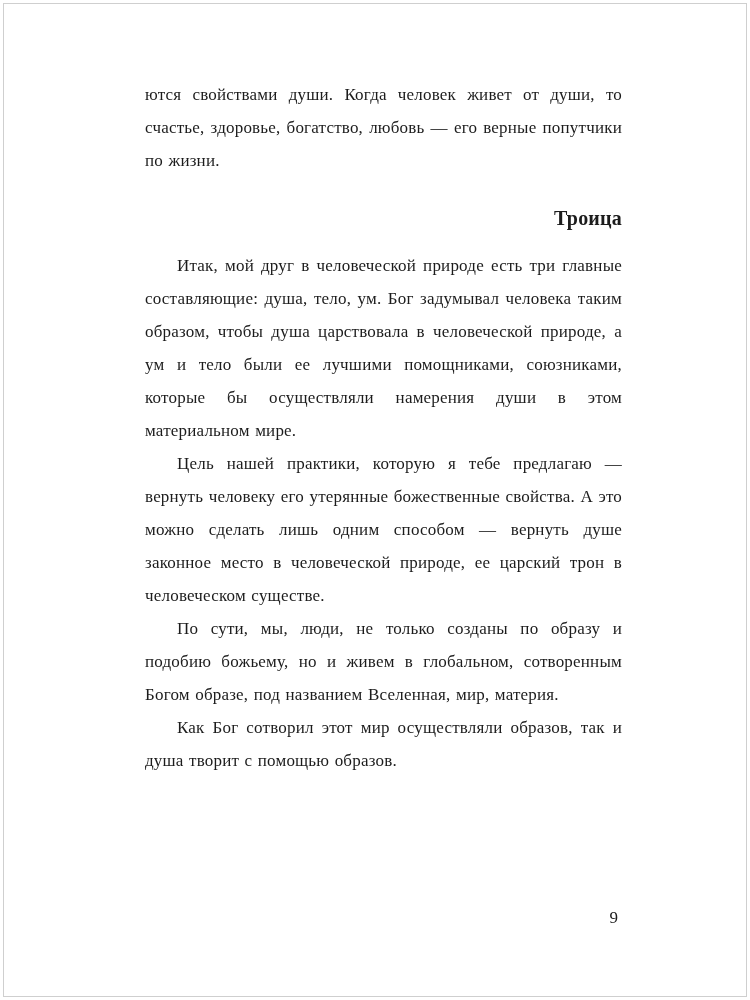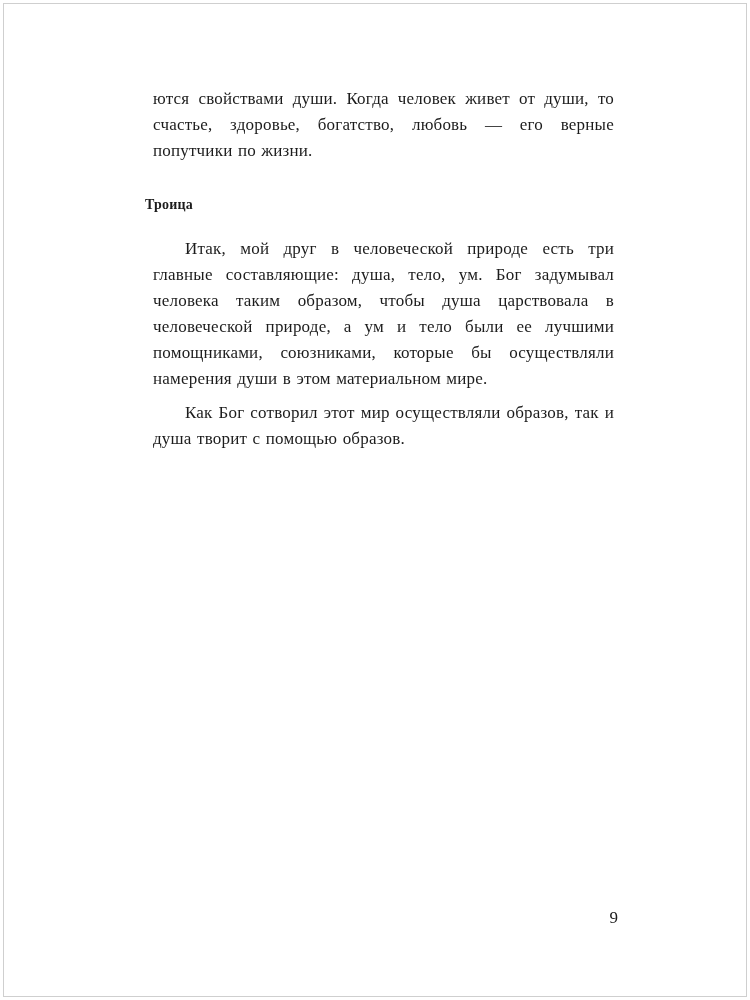--- a/index.html
+++ b/index.html
@@ -25,36 +25,36 @@
     border: 1px solid #cfcfcf;
     pointer-events: none;
   }
   .text-col {
     position: absolute;
     left: 145px;
     top: 78px;
     width: 477px;
   }
   .para {
-    margin: 8px;
+    margin: 0;
     font-size: 17px;
-    line-height: 26px;
+    line-height: 33px;
     text-align: justify;
     letter-spacing: 0.2px;
     word-spacing: 1px;
   }
   .para.indent {
     text-indent: 32px;
   }
   .heading {
     margin: 28px 0 18px 0;
-    font-size: 14px;
+    font-size: 20px;
     line-height: 26px;
     font-weight: bold;
-    text-align: left;
+    text-align: right;
     white-space: pre-line;
     letter-spacing: 0.2px;
   }
   .page-number {
     position: absolute;
     right: 132px;
     top: 906px;
     font-size: 17px;
     line-height: 23px;
   }
@@ -65,23 +65,25 @@
 <div class="page">
   <div class="frame"></div>
 
   <div class="text-col">
     <p class="para">ются свойствами души. Когда человек живет от души, то счастье, здоровье, богатство, любовь — его верные попутчики по жизни.</p>
 
     <h2 class="heading">Троица</h2>
 
     <p class="para indent">Итак, мой друг в человеческой природе есть три главные составляющие: душа, тело, ум. Бог задумывал человека таким образом, чтобы душа царствовала в человеческой природе, а ум и тело были ее лучшими помощниками, союзниками, которые бы осуществляли намерения души в этом материальном мире.</p>
 
+    <p class="para indent">Цель нашей практики, которую я тебе предлагаю — вернуть человеку его утерянные божественные свойства. А это можно сделать лишь одним способом — вернуть душе законное место в человеческой природе, ее царский трон в человеческом существе.</p>
 
 
 
 
+    <p class="para indent">По сути, мы, люди, не только созданы по образу и подобию божьему, но и живем в глобальном, сотворенным Богом образе, под названием Вселенная, мир, материя.</p>
 
     <p class="para indent">Как Бог сотворил этот мир осуществляли образов, так и душа творит с помощью образов.</p>
 
   </div>
 
   <div class="page-number">9</div>
 </div>
 
 </body></html>

